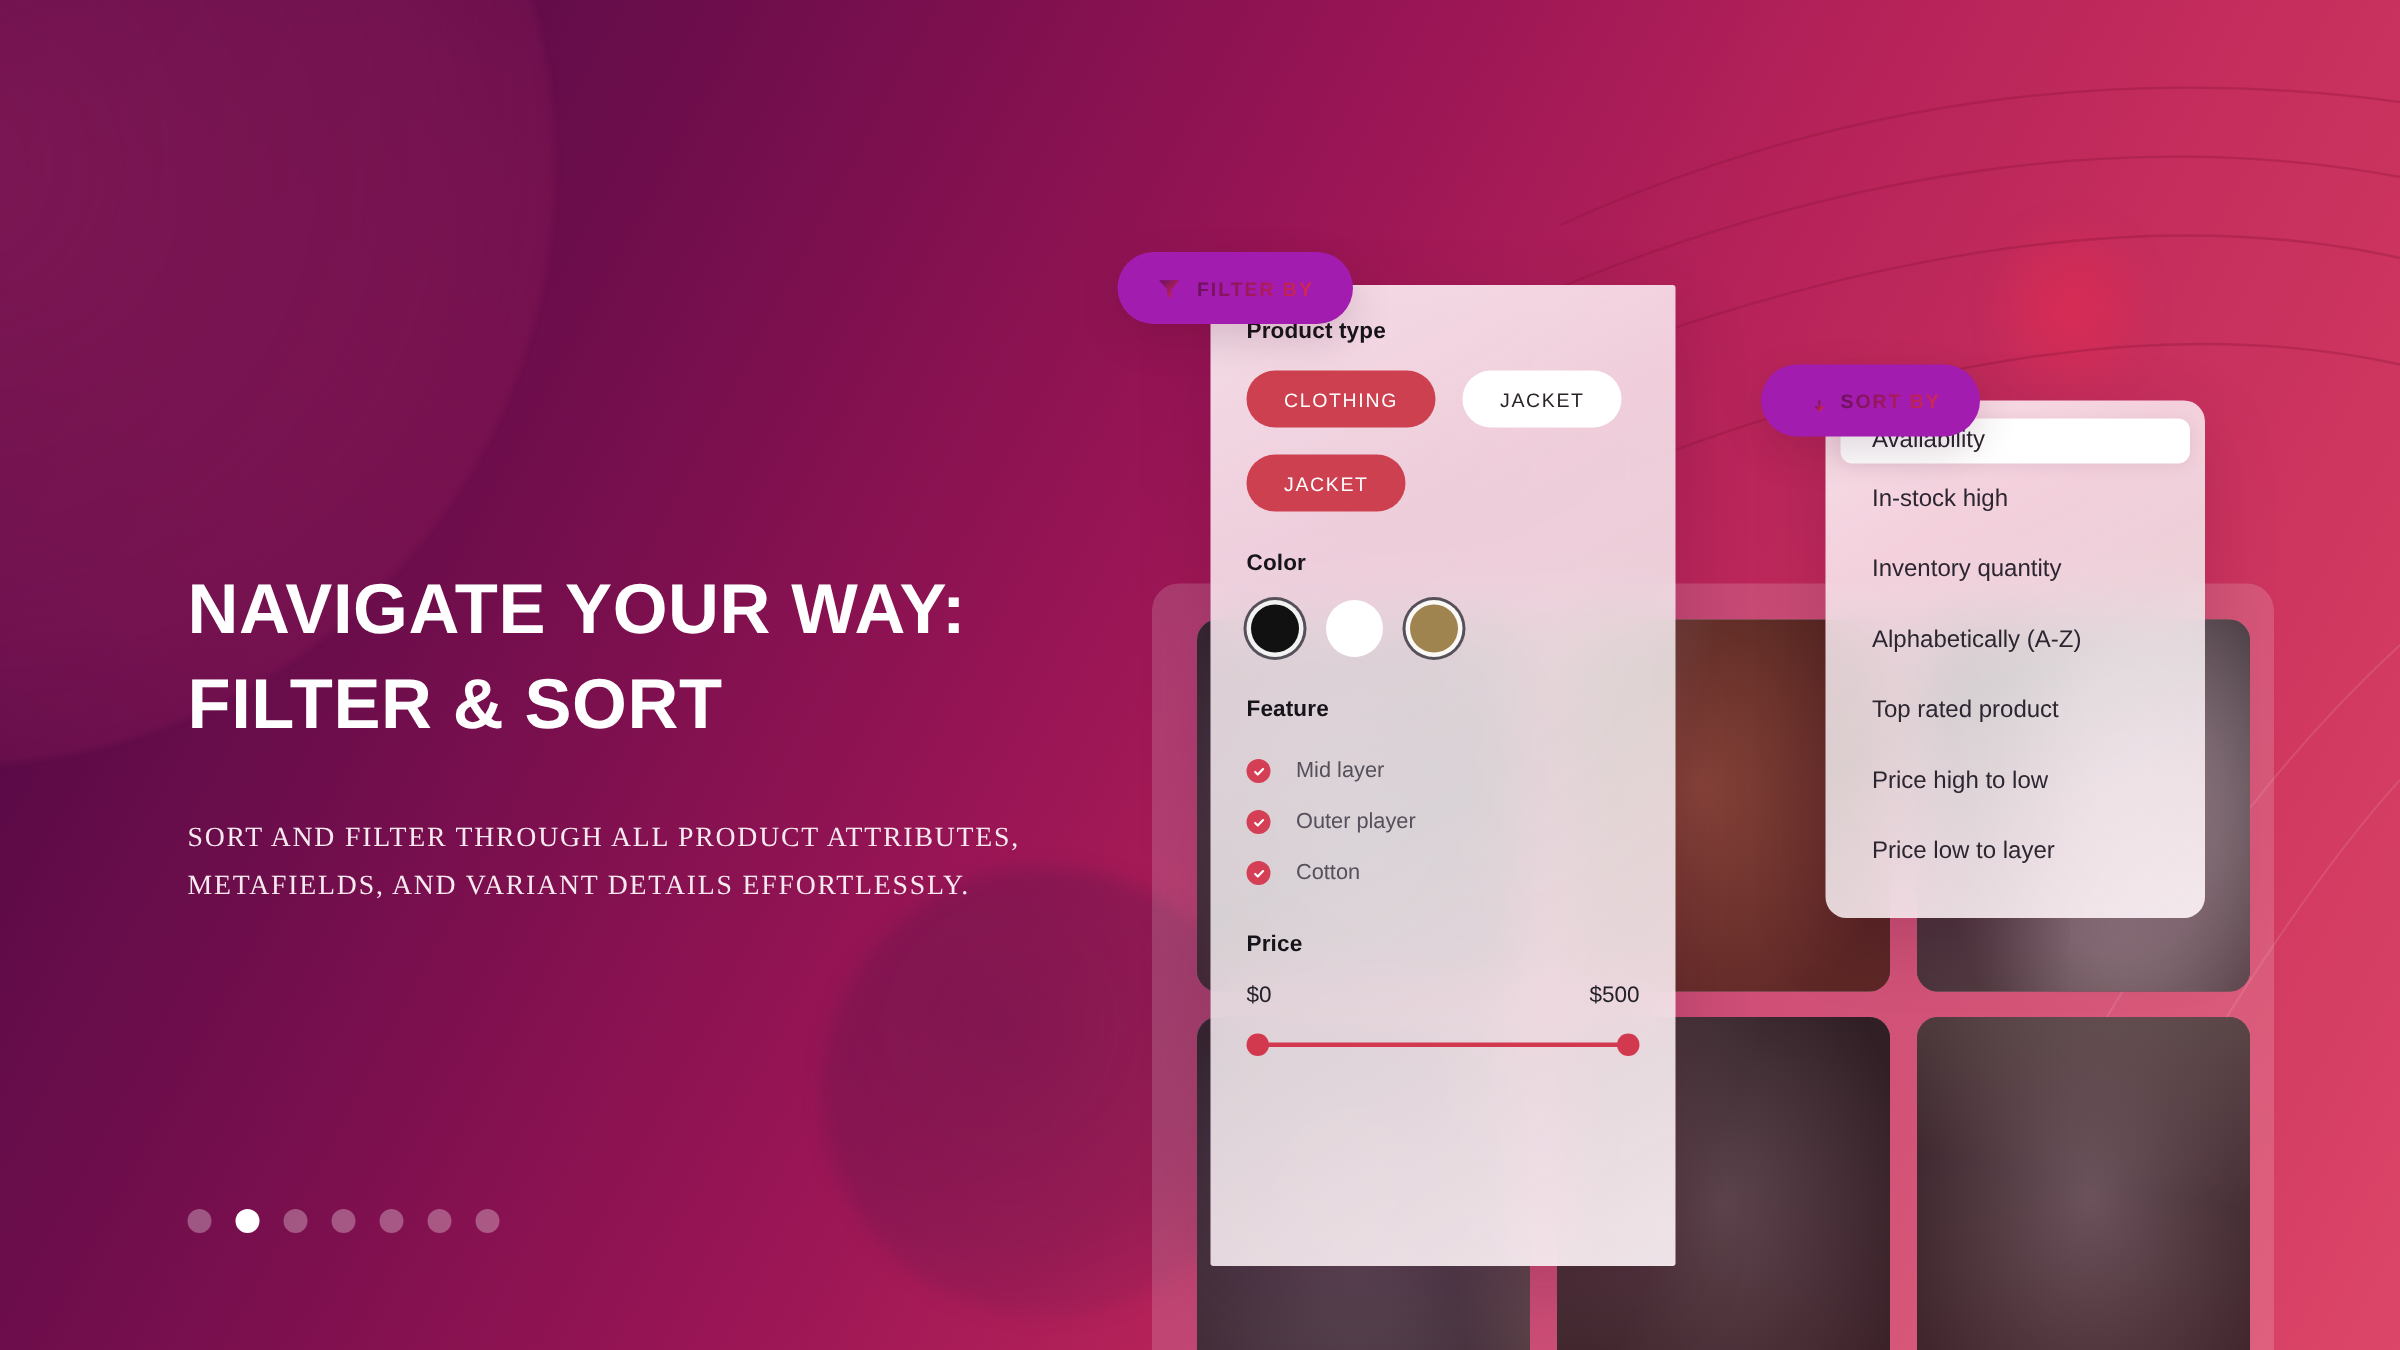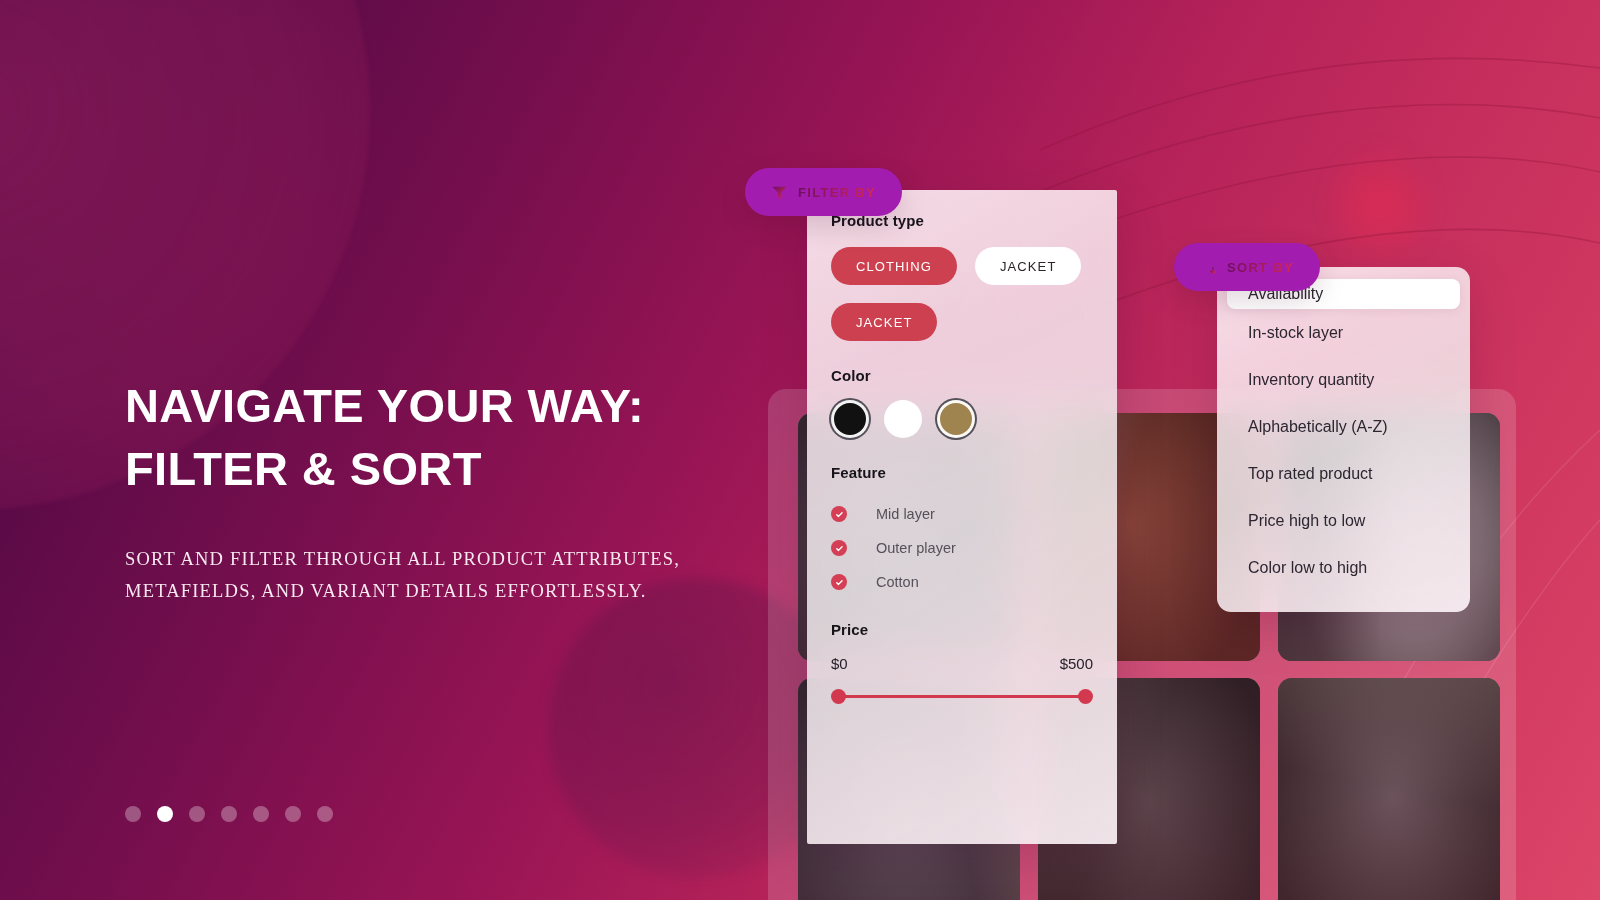--- a/index.html
+++ b/index.html
@@ -230,21 +230,21 @@
   }
   .swatch.ringed {
     box-shadow:0 0 0 2px #55505a;
     border:3px solid rgba(255,255,255,0.95);
   }
   .swatch.plain { border:3px solid transparent; }
 
   .feat-list { margin-top:16px; }
   .feat-item {
     display:flex; align-items:center;
-    gap:29px;
+    gap:17px;
     height:34px;
     cursor:pointer;
   }
   .chk {
     width:16px; height:16px;
     border-radius:50%;
     background:#d43f56;
     display:flex; align-items:center; justify-content:center;
     flex:0 0 auto;
   }
@@ -443,26 +443,26 @@
     </div>
     <div class="slider">
       <span class="slider-track"></span>
       <span class="knob lo"></span>
       <span class="knob hi"></span>
     </div>
   </div>
 
   <div class="sort-panel glass">
     <div class="sort-item sel">Availability</div>
-    <div class="sort-item">In-stock layer</div>
+    <div class="sort-item">In-stock high</div>
     <div class="sort-item">Inventory quantity</div>
     <div class="sort-item">Alphabetically (A-Z)</div>
     <div class="sort-item">Top rated product</div>
     <div class="sort-item">Price high to low</div>
-    <div class="sort-item">Color low to high</div>
+    <div class="sort-item">Price low to layer</div>
   </div>
 
   <div class="tab-btn tab-filter">
     <svg class="tab-ico" viewBox="0 0 16 16">
       <defs>
         <linearGradient id="gf" x1="0" y1="0" x2="1" y2="1">
           <stop offset="0%" stop-color="#6a1060"></stop>
           <stop offset="100%" stop-color="#d62a53"></stop>
         </linearGradient>
       </defs>

